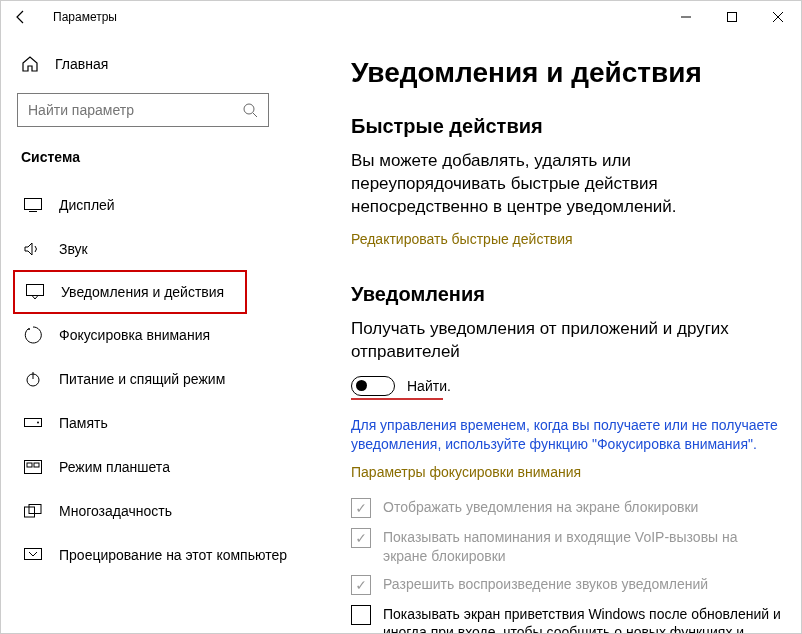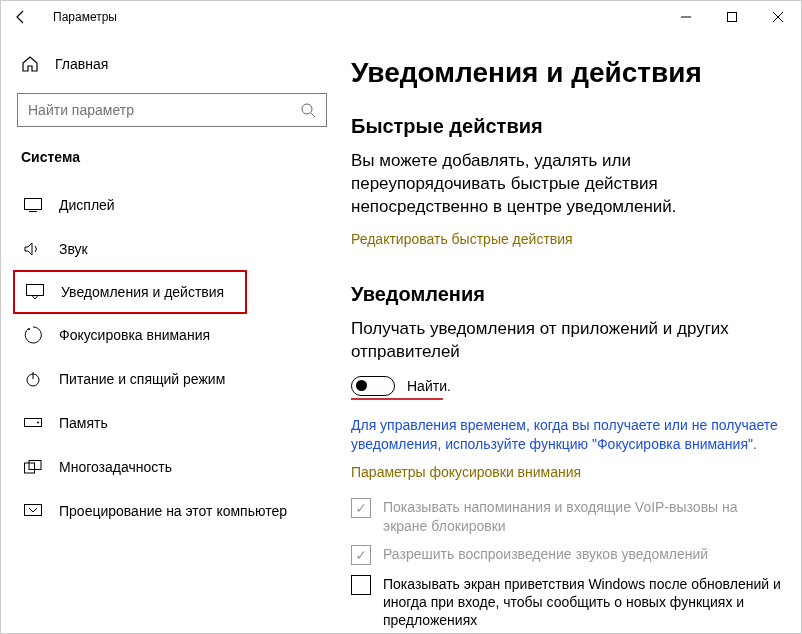--- a/index.html
+++ b/index.html
@@ -22,21 +22,21 @@
   }
   .titlebar-left { display: flex; align-items: center; gap: 18px; }
   .back-btn { width: 28px; height: 28px; display:flex;align-items:center;justify-content:center; }
   .titlebar-title { font-size: 12px; }
   .win-controls { display:flex; }
   .win-btn { width:46px; height:32px; display:flex;align-items:center;justify-content:center; }
   .layout { display:flex; height: calc(100% - 32px); }
   .sidebar { width: 322px; padding: 16px 4px 4px 12px; }
   .home-row { display:flex; align-items:center; gap:16px; padding: 6px 8px; margin-bottom:14px; }
   .search-box {
-    width: 310px;
+    width: 252px;
     height: 34px;
     border: 1px solid #7a7a7a;
     display:flex;
     align-items:center;
     padding: 0 10px;
     margin: 0 4px 18px 4px;
     justify-content: space-between;
   }
   .search-input {
     border: none;
@@ -181,20 +181,30 @@
             <svg width="18" height="10" viewBox="0 0 18 10">
               <rect x="0.5" y="0.5" width="17" height="8" stroke="#000" fill="none"></rect>
               <circle cx="14" cy="4.5" r="1" fill="#000"></circle>
             </svg>
           </span>
         <span>Память</span>
       </div>
       <div class="nav-item">
         <span class="icon">
             <svg width="18" height="14" viewBox="0 0 18 14">
+              <rect x="0.5" y="0.5" width="17" height="13" stroke="#000" fill="none"></rect>
+              <rect x="3" y="3" width="5" height="4" stroke="#000" fill="none"></rect>
+              <rect x="10" y="3" width="5" height="4" stroke="#000" fill="none"></rect>
+            </svg>
+          </span>
+        <span>Режим планшета</span>
+      </div>
+      <div class="nav-item">
+        <span class="icon">
+            <svg width="18" height="14" viewBox="0 0 18 14">
               <rect x="0.5" y="3" width="10" height="10" stroke="#000" fill="none"></rect>
               <rect x="5" y="0.5" width="12" height="9" stroke="#000" fill="none"></rect>
             </svg>
           </span>
         <span>Многозадачность</span>
       </div>
       <div class="nav-item">
         <span class="icon">
             <svg width="18" height="14" viewBox="0 0 18 14">
               <rect x="0.5" y="0.5" width="17" height="11" stroke="#000" fill="none"></rect>
@@ -221,20 +231,24 @@
       <div class="toggle-row">
         <div class="toggle"></div>
         <span class="toggle-label">Найти.</span>
       </div>
       <div class="underline-red"></div>
       <p class="subtext">Для управления временем, когда вы получаете или не получаете уведомления, используйте функцию "Фокусировка внимания".</p>
       <span class="link" style="margin-top:-8px; margin-bottom:18px;">Параметры фокусировки внимания</span>
 
       <div class="checkbox-row">
         <div class="cb checked"></div>
+        <span class="cb-label">Отображать уведомления на экране блокировки</span>
+      </div>
+      <div class="checkbox-row">
+        <div class="cb checked"></div>
         <span class="cb-label">Показывать напоминания и входящие VoIP-вызовы на экране блокировки</span>
       </div>
       <div class="checkbox-row">
         <div class="cb checked"></div>
         <span class="cb-label">Разрешить  воспроизведение звуков уведомлений</span>
       </div>
       <div class="checkbox-row">
         <div class="cb cb-dark"></div>
         <span class="cb-label dark">Показывать экран приветствия Windows после обновлений и иногда при входе, чтобы сообщить о новых функциях и предложениях</span>
       </div>

